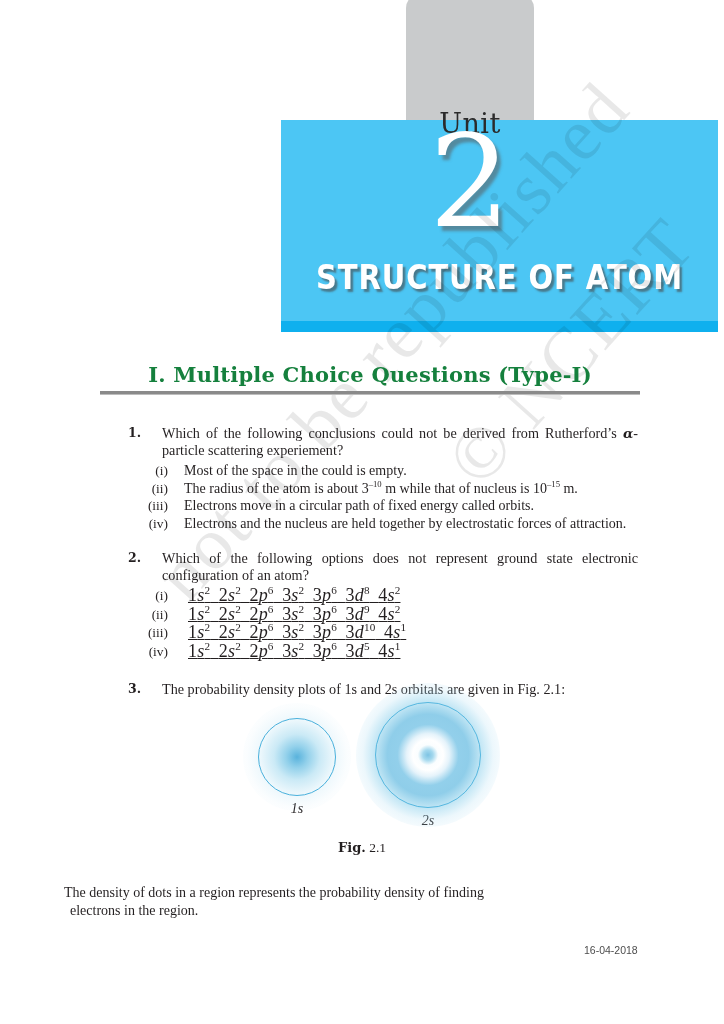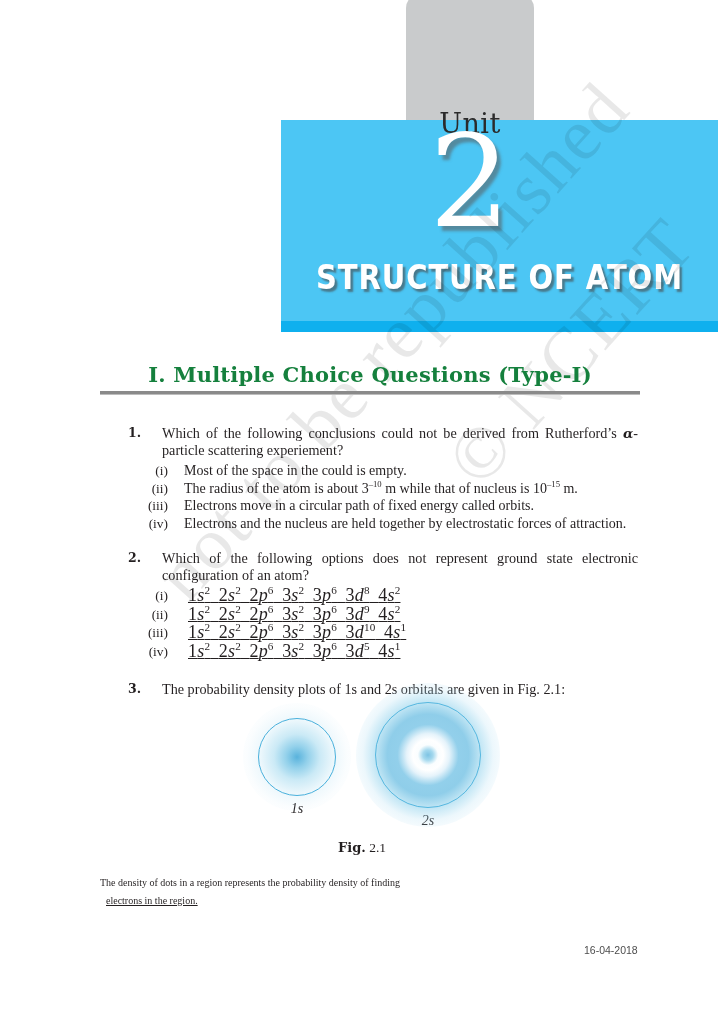--- a/index.html
+++ b/index.html
@@ -280,27 +280,27 @@
     width: 724px;
     text-align: center;
     font-size: 13.5px;
   }
   #fig-caption b {
     font-family: "DejaVu Serif", serif;
     font-weight: bold;
     font-size: 13px;
   }
   #fig-note {
-    margin: 2px 0 0 0;
-    padding-left: 100px;
+    margin: 12px 0 0 0;
+    padding-left: 64px;
     padding-right: 86px;
-    font-size: 10px;
+    font-size: 14px;
     line-height: 17.5px;
   }
-  #fig-note .l2 { display: block; padding-left: 6px; text-decoration: underline; }
+  #fig-note .l2 { display: block; padding-left: 6px; }
 
   
   #footer-date {
     position: absolute;
     left: 584px;
     top: 944px;
     font-family: "Liberation Sans", sans-serif;
     font-size: 10.5px;
     color: #4d4d4d;
     z-index: 6;

